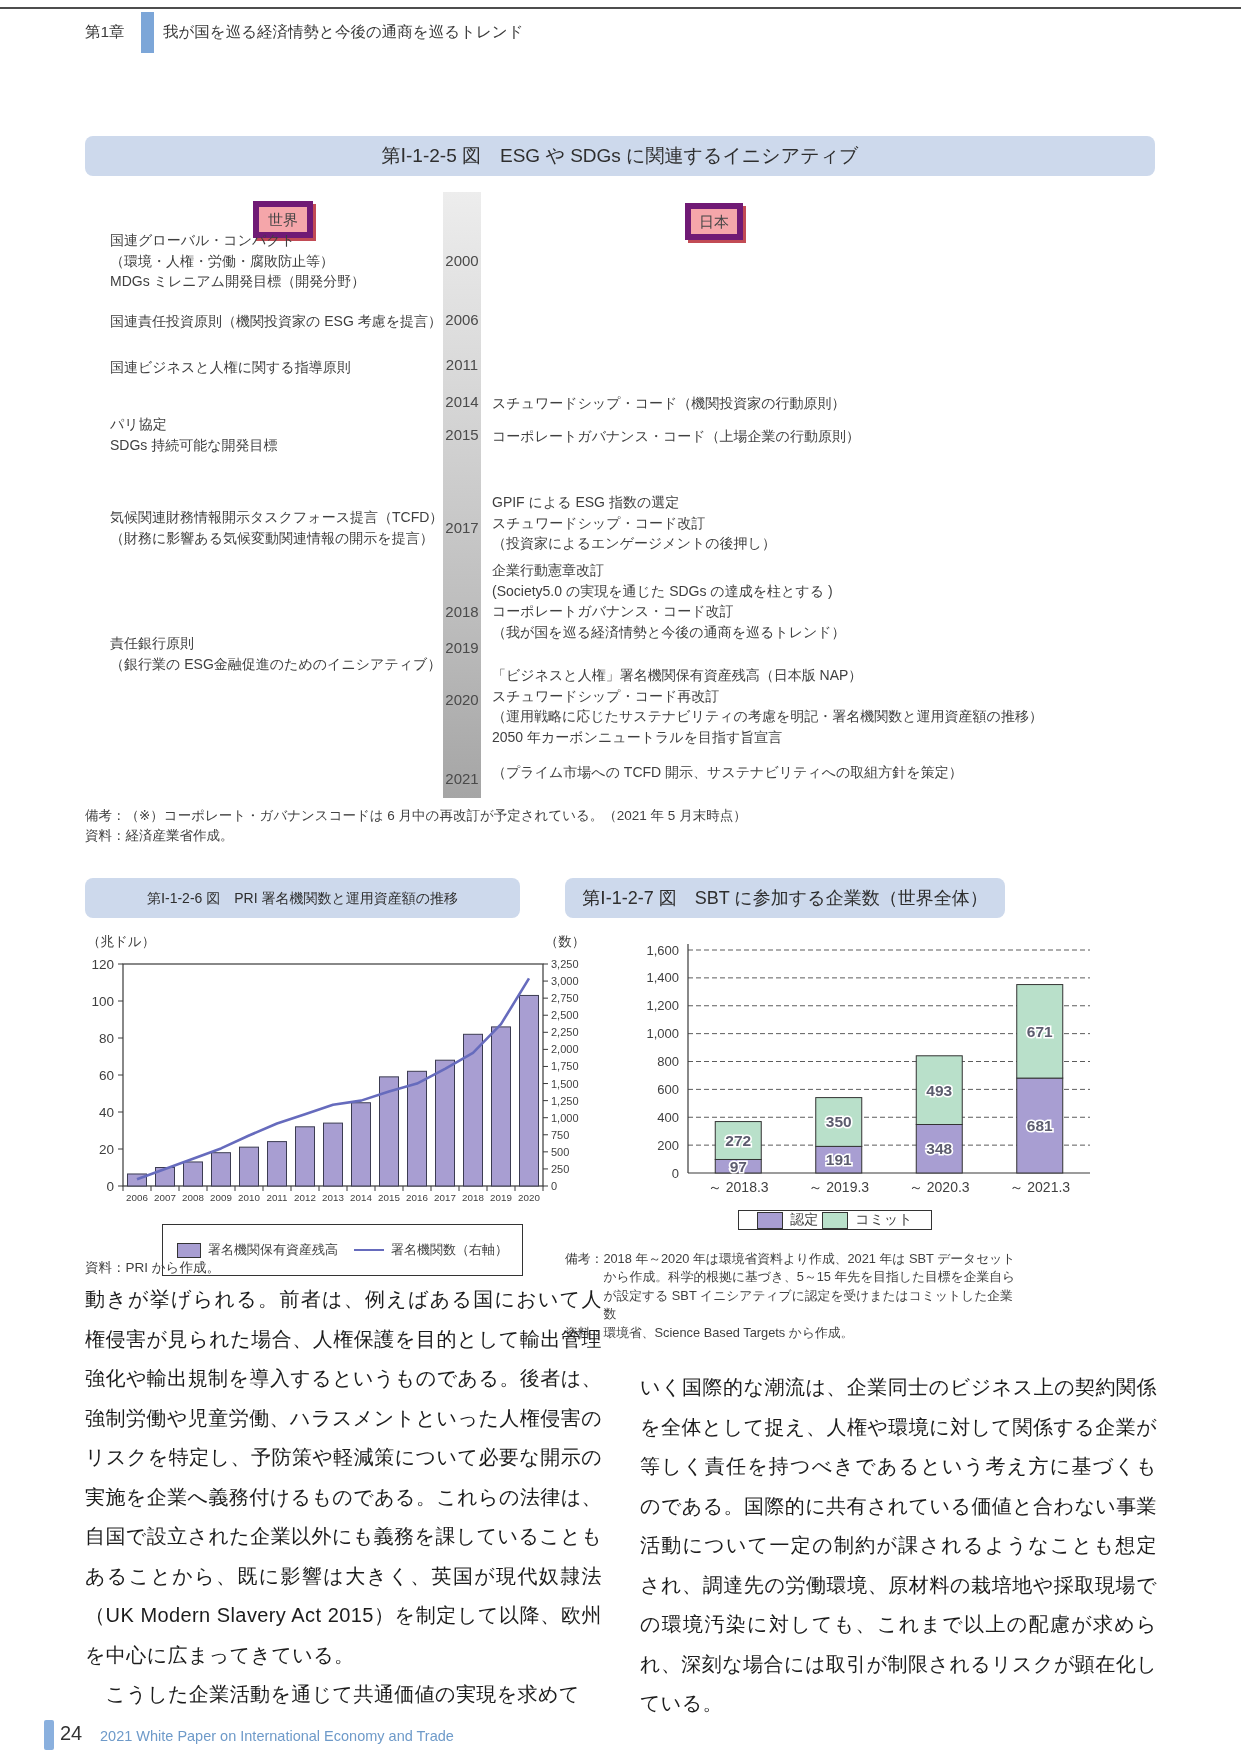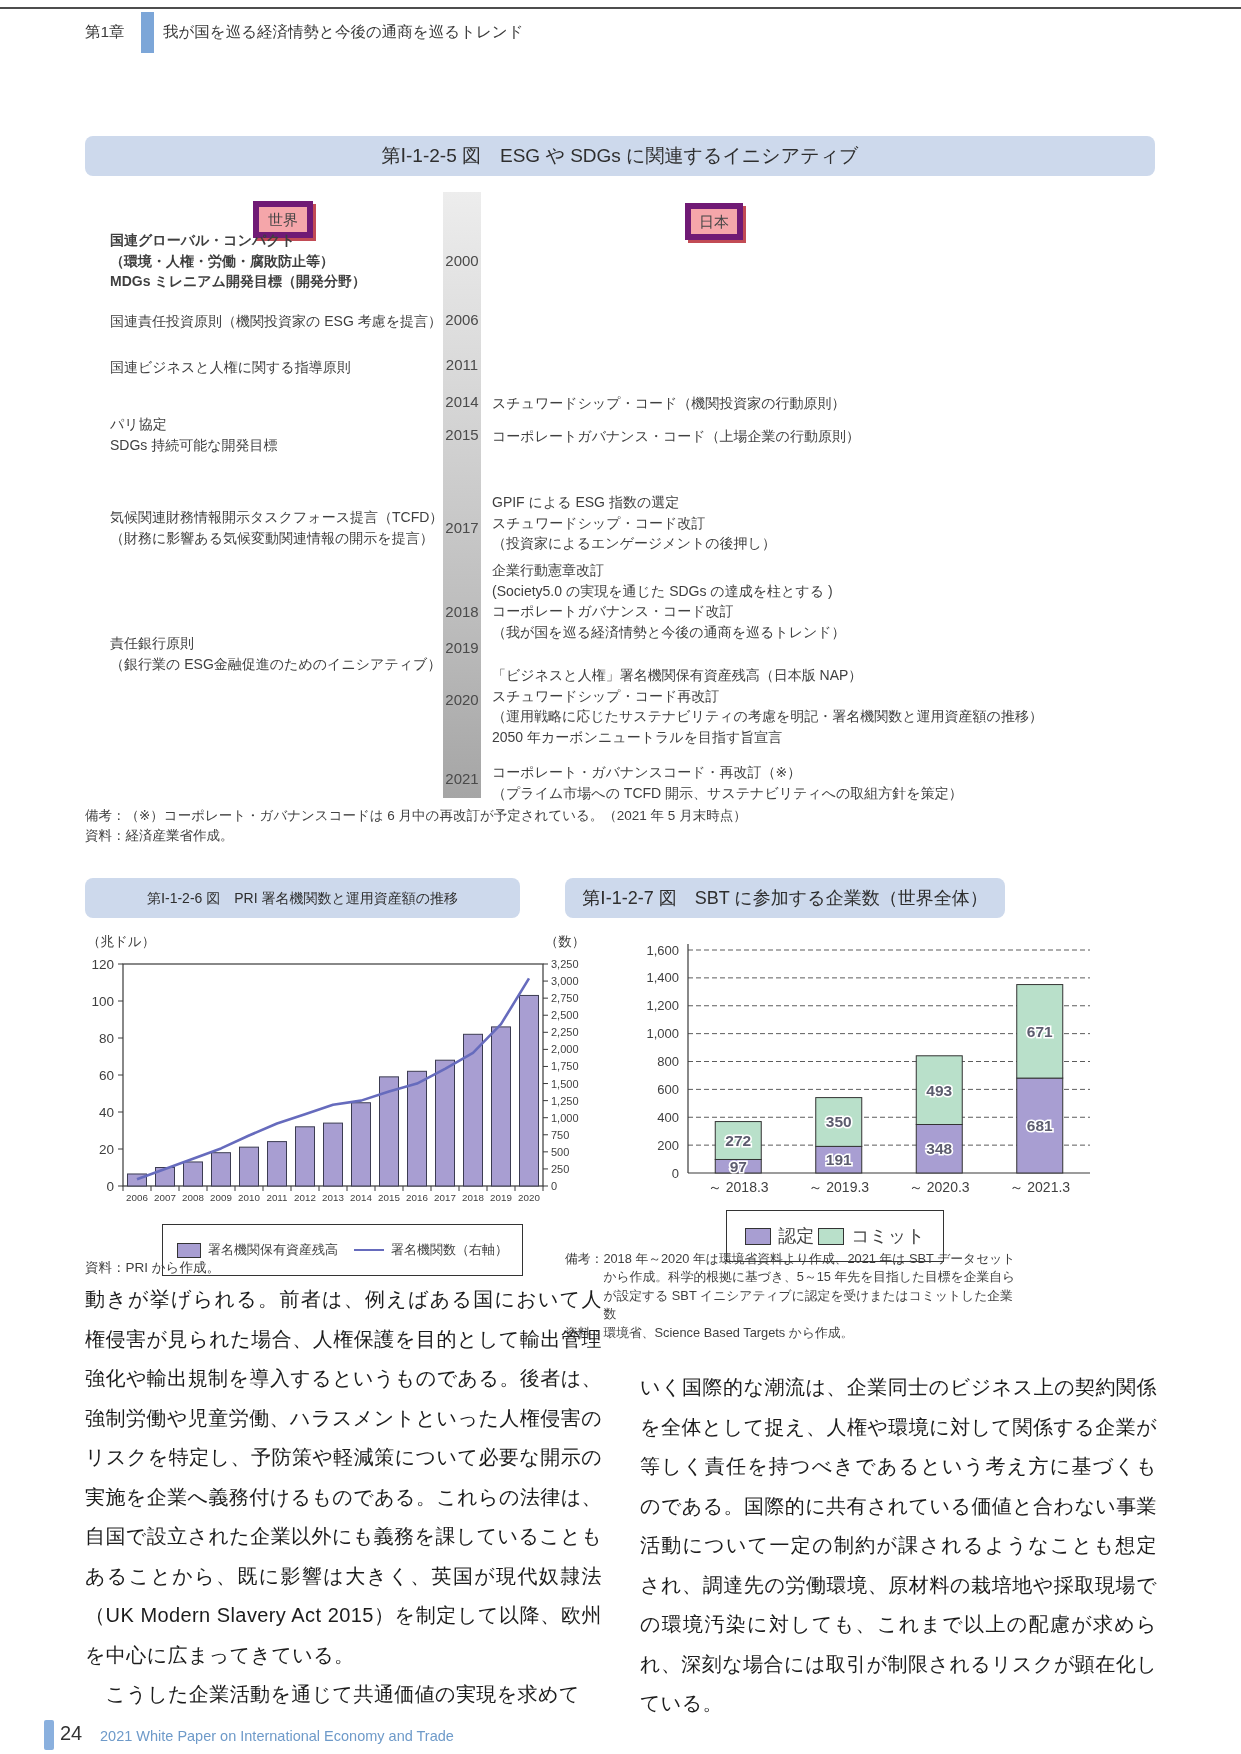--- a/index.html
+++ b/index.html
@@ -39,21 +39,21 @@
   .tl-right{left:492px;}
 
   .note{font-size:13.5px;line-height:20px;color:#3f3f3f;}
   #fig5-notes{left:85px;top:806px;}
 
   .legend-wrap{display:flex;justify-content:center;}
   .legend-box{
     border:1.3px solid #333;display:inline-flex;align-items:center;
     gap:16px;padding:16px 14px;font-size:13px;color:#3f3f3f;background:#fff;
   }
-  .legend-box.lg{font-size:18px;gap:4px;padding:13px 18px;}
+  .legend-box.lg{font-size:14px;gap:4px;padding:0 18px;}
   .sw{display:inline-block;border:1px solid #333;vertical-align:middle;}
   .sw-bar{width:22px;height:13px;background:#a89ed2;}
   .sw-line{width:30px;height:0;border:none;border-top:2.6px solid #666bbd;}
   .sw-purple{width:24px;height:15px;background:#a89ed2;}
   .sw-green{width:24px;height:15px;background:#b9e0ca;}
   .legend-item{display:inline-flex;align-items:center;gap:7px;}
 
   #chart1-legend{left:85px;top:1224px;width:515px;}
   #chart1-source{left:85px;top:1258px;}
   #chart2-legend{left:565px;top:1210px;width:540px;}
@@ -89,21 +89,21 @@
     <div class="year" style="top: 252px; position: absolute;">2000</div>
     <div class="year" style="top: 311px; position: absolute;">2006</div>
     <div class="year" style="top: 356px; position: absolute;">2011</div>
     <div class="year" style="top: 393px; position: absolute;">2014</div>
     <div class="year" style="top: 426px; position: absolute;">2015</div>
     <div class="year" style="top: 519px; position: absolute;">2017</div>
     <div class="year" style="top: 603px; position: absolute;">2018</div>
     <div class="year" style="top: 639px; position: absolute;">2019</div>
     <div class="year" style="top: 691px; position: absolute;">2020</div>
     <div class="year" style="top: 770px; position: absolute;">2021</div>
-    <div class="tl-item tl-left" style="top: 230px; font-weight: bold;">
+    <div class="tl-item tl-left" style="top: 230px;">
       <div>国連グローバル・コンパクト</div>
       <div>（環境・人権・労働・腐敗防止等）</div>
       <div>MDGs ミレニアム開発目標（開発分野）</div>
     </div>
     <div class="tl-item tl-left" style="top: 311px;">
       <div>国連責任投資原則（機関投資家の ESG 考慮を提言）</div>
     </div>
     <div class="tl-item tl-left" style="top: 357px;">
       <div>国連ビジネスと人権に関する指導原則</div>
     </div>
@@ -136,21 +136,20 @@
       <div>コーポレートガバナンス・コード改訂</div>
       <div>（我が国を巡る経済情勢と今後の通商を巡るトレンド）</div>
     </div>
     <div class="tl-item tl-right" style="top: 665px;">
       <div>「ビジネスと人権」署名機関保有資産残高（日本版 NAP）</div>
       <div>スチュワードシップ・コード再改訂</div>
       <div>（運用戦略に応じたサステナビリティの考慮を明記・署名機関数と運用資産額の推移）</div>
       <div>2050 年カーボンニュートラルを目指す旨宣言</div>
     </div>
     <div class="tl-item tl-right" style="top: 762px;">
-      <div>コーポレート・ガバナンスコード・再改訂（※）</div>
       <div>（プライム市場への TCFD 開示、サステナビリティへの取組方針を策定）</div>
     </div>
   </div>
 
 <div class="abs note" id="fig5-notes">
   <div>備考：（※）コーポレート・ガバナンスコードは 6 月中の再改訂が予定されている。（2021 年 5 月末時点）</div>
   <div>資料：経済産業省作成。</div>
 </div>
 
 <div class="abs fig-title" id="fig6-title">第Ⅰ-1-2-6 図　PRI 署名機関数と運用資産額の推移</div>

